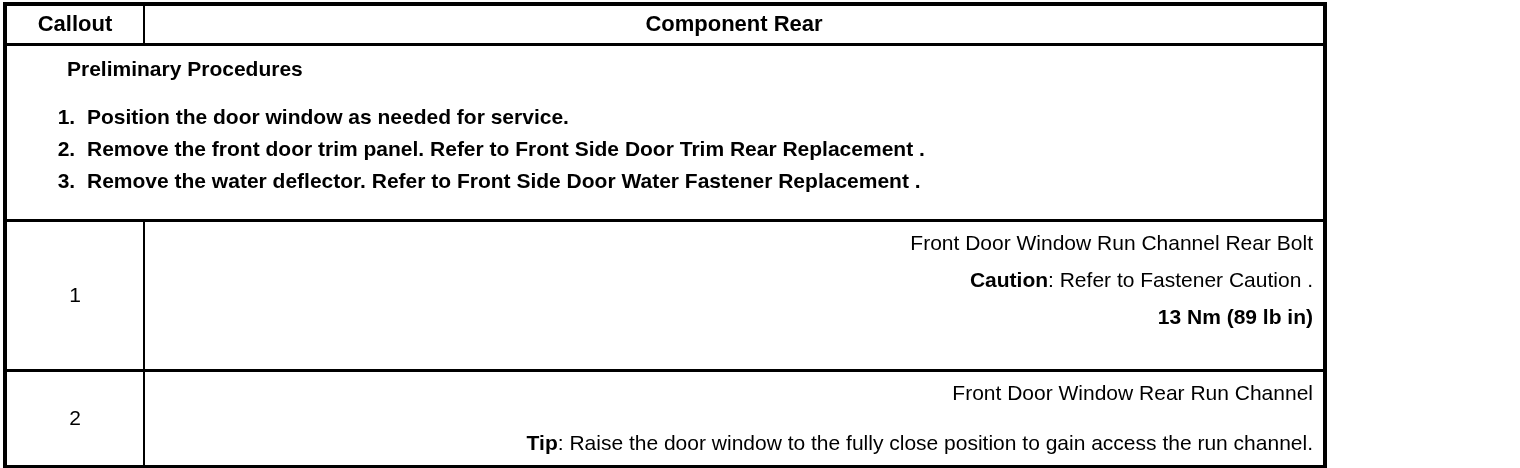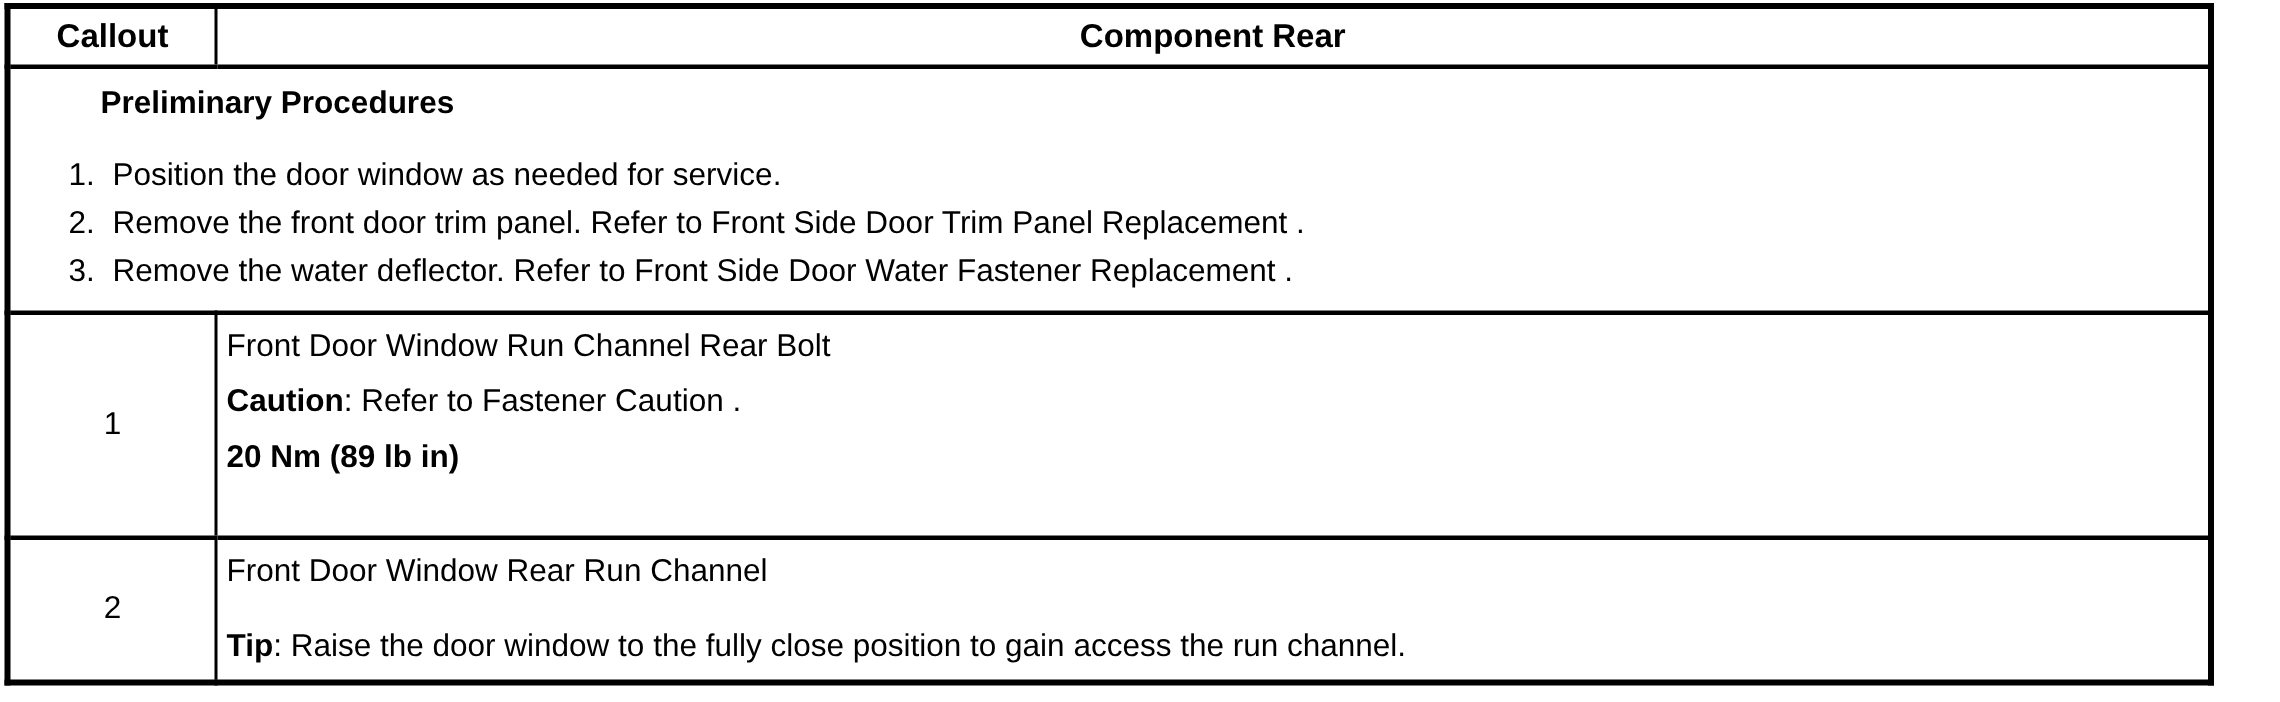--- a/index.html
+++ b/index.html
@@ -11,21 +11,21 @@
     font-size: 21px;
     line-height: 32px;
   }
   .page {
     width: 1520px;
     height: 468px;
     box-sizing: border-box;
     padding: 2px 3px;
   }
   table.callout-table {
-    width: 1473px;
+    width: 1324px;
     border-collapse: collapse;
     border: 4px solid #000;
     table-layout: fixed;
   }
   col.col-callout { width: 139px; }
   th, td {
     border-top: 3px solid #000;
     border-bottom: 3px solid #000;
     border-left: none;
     border-right: none;
@@ -50,31 +50,32 @@
     font-weight: normal;
   }
   td.prelim-cell {
     padding: 7px 10px 10px 6px;
   }
   .prelim-title {
     margin: 0 0 16px 54px;
     font-weight: bold;
   }
   ol.prelim-steps {
-    margin: 0;
+    margin: 12px;
     padding-left: 56px;
     list-style: decimal;
+    font-weight: bold;
   }
   ol.prelim-steps li {
     padding-left: 6px;
   }
   td.component-cell {
     padding: 5px 10px 6px 6px;
   }
-  td.component-cell p { margin: 0; }
+  td.component-cell p { margin: 0; text-align: right; }
   tr.row-1 td.component-cell p + p { margin-top: 5px; }
   tr.row-2 td.component-cell p + p { margin-top: 18px; }
   tr.row-1 td { height: 150px; }
   tr.row-2 td { height: 89px; margin-top: 36px; }
   .torque { font-weight: bold; }
   .note-label { font-weight: bold; }
 </style>
 </head>
 <body>
 
@@ -89,33 +90,33 @@
         <th class="callout-col-header">Callout</th>
         <th class="component-col-header">Component Rear</th>
       </tr>
     </thead>
     <tbody>
       <tr class="row-prelim">
         <td class="prelim-cell" colspan="2">
           <p class="prelim-title">Preliminary Procedures</p>
           <ol class="prelim-steps">
             <li>Position the door window as needed for service.</li>
-            <li>Remove the front door trim panel. Refer to Front Side Door Trim Panel Replacement .</li>
+            <li>Remove the front door trim panel. Refer to Front Side Door Trim Rear Replacement .</li>
             <li>Remove the water deflector. Refer to Front Side Door Water Fastener Replacement .</li>
           </ol>
         </td>
       </tr>
       <tr class="row-1">
         <td class="callout-cell">1</td>
         <td class="component-cell">
           <p>Front Door Window Run Channel Rear Bolt</p>
           <p>
             <span class="note-label">Caution</span><span>: Refer to Fastener Caution .</span>
           </p>
-          <p class="torque">20 Nm (89 lb in)</p>
+          <p class="torque">13 Nm (89 lb in)</p>
         </td>
       </tr>
       <tr class="row-2">
         <td class="callout-cell">2</td>
         <td class="component-cell">
           <p>Front Door Window Rear Run Channel</p>
           <p>
             <span class="note-label">Tip</span><span>: Raise the door window to the fully close position to gain access the run channel.</span>
           </p>
         </td>

